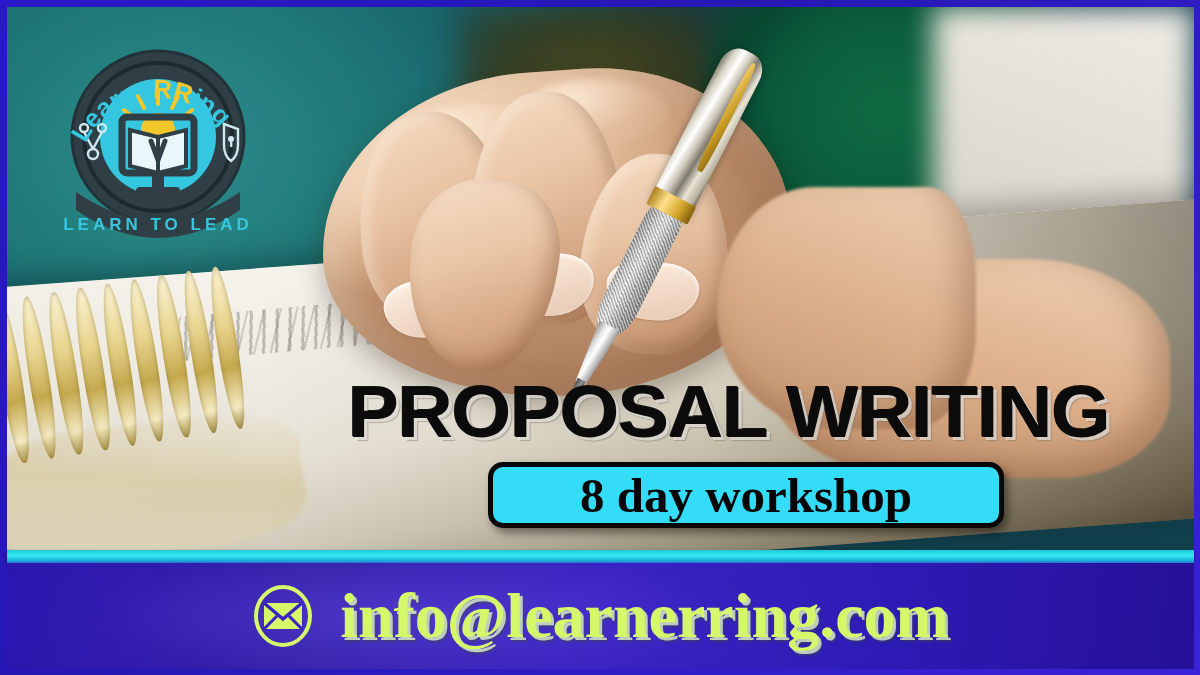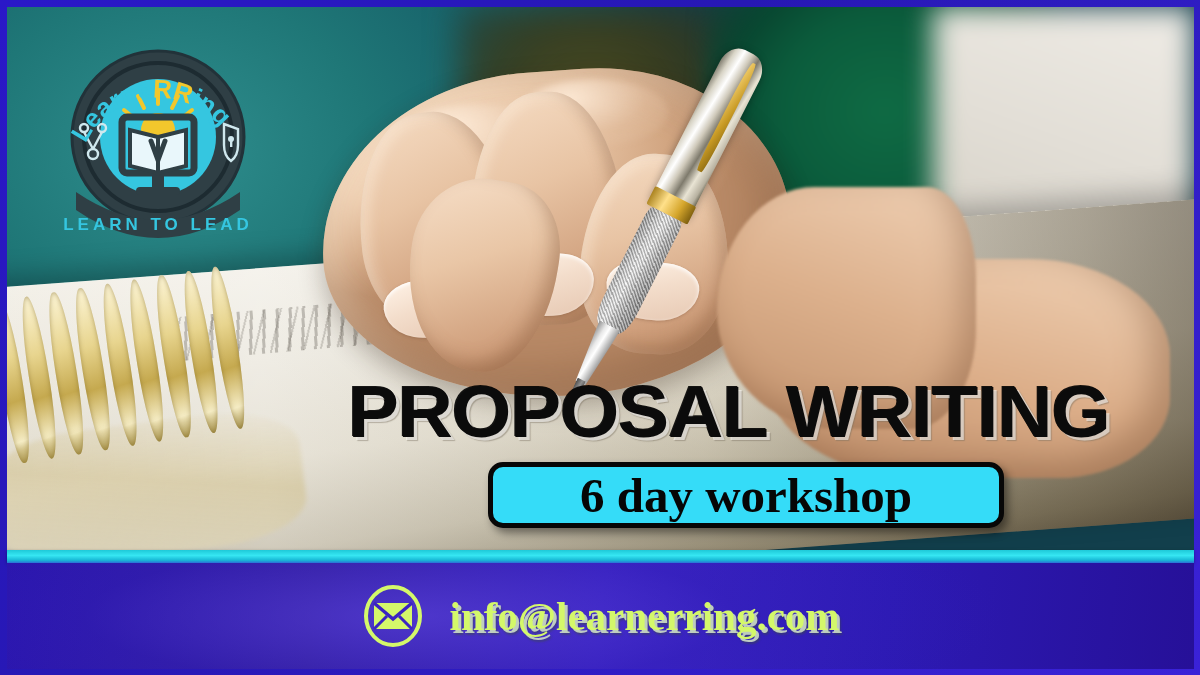--- a/index.html
+++ b/index.html
@@ -255,21 +255,21 @@
       radial-gradient(ellipse 50% 120% at 34% 50%, rgba(90,66,220,.65) 0%, rgba(52,34,190,.25) 55%, rgba(40,24,170,0) 100%),
       linear-gradient(96deg,#2a15ad 0%,#35209f 26%,#3b23c2 50%,#2d1ab4 74%,#261098 100%);
     display:flex;align-items:center;justify-content:center;
     gap:26px;
   }
   .env-icon{width:62px;height:62px;flex:0 0 auto;}
   .env-icon svg{display:block;width:100%;height:100%;}
   .email-text{
     font-family:"Liberation Serif",serif;
     font-weight:bold;
-    font-size:41px;
+    font-size:64px;
     line-height:1;
     color:#d4f86a;
     letter-spacing:0px;
     text-shadow:
        3px 3px 0 rgba(214,232,200,.85),
        4px 5px 2px rgba(60,80,50,.45);
     white-space:nowrap;
   }
 </style>
 </head>
@@ -385,21 +385,21 @@
       </text>
 
       <path d="M18 150 Q100 206 182 150 L182 168 Q100 224 18 168 Z" fill="#2f3f45"></path>
       <text x="100" y="188" text-anchor="middle" font-family="Liberation Sans, sans-serif" font-size="17" font-weight="bold" letter-spacing="4" fill="#35c6e0">LEARN TO LEAD</text>
     </svg>
   </div>
 
   <div class="headline">PROPOSAL WRITING</div>
 
   <div class="workshop">
-    <span class="workshop-text">6 day workshop</span>
+    <span class="workshop-text">8 day workshop</span>
   </div>
 
   <div class="divider"></div>
 
   <div class="emailbar">
     <span class="env-icon">
       <svg viewBox="0 0 62 62" xmlns="http://www.w3.org/2000/svg">
         <ellipse cx="31" cy="31" rx="27" ry="29" fill="none" stroke="#d4f86a" stroke-width="4"></ellipse>
         <rect x="12" y="18" width="38" height="26" fill="#d4f86a"></rect>
         <path d="M12 18 L31 34 L50 18" fill="none" stroke="#3b23c2" stroke-width="3.4"></path>

